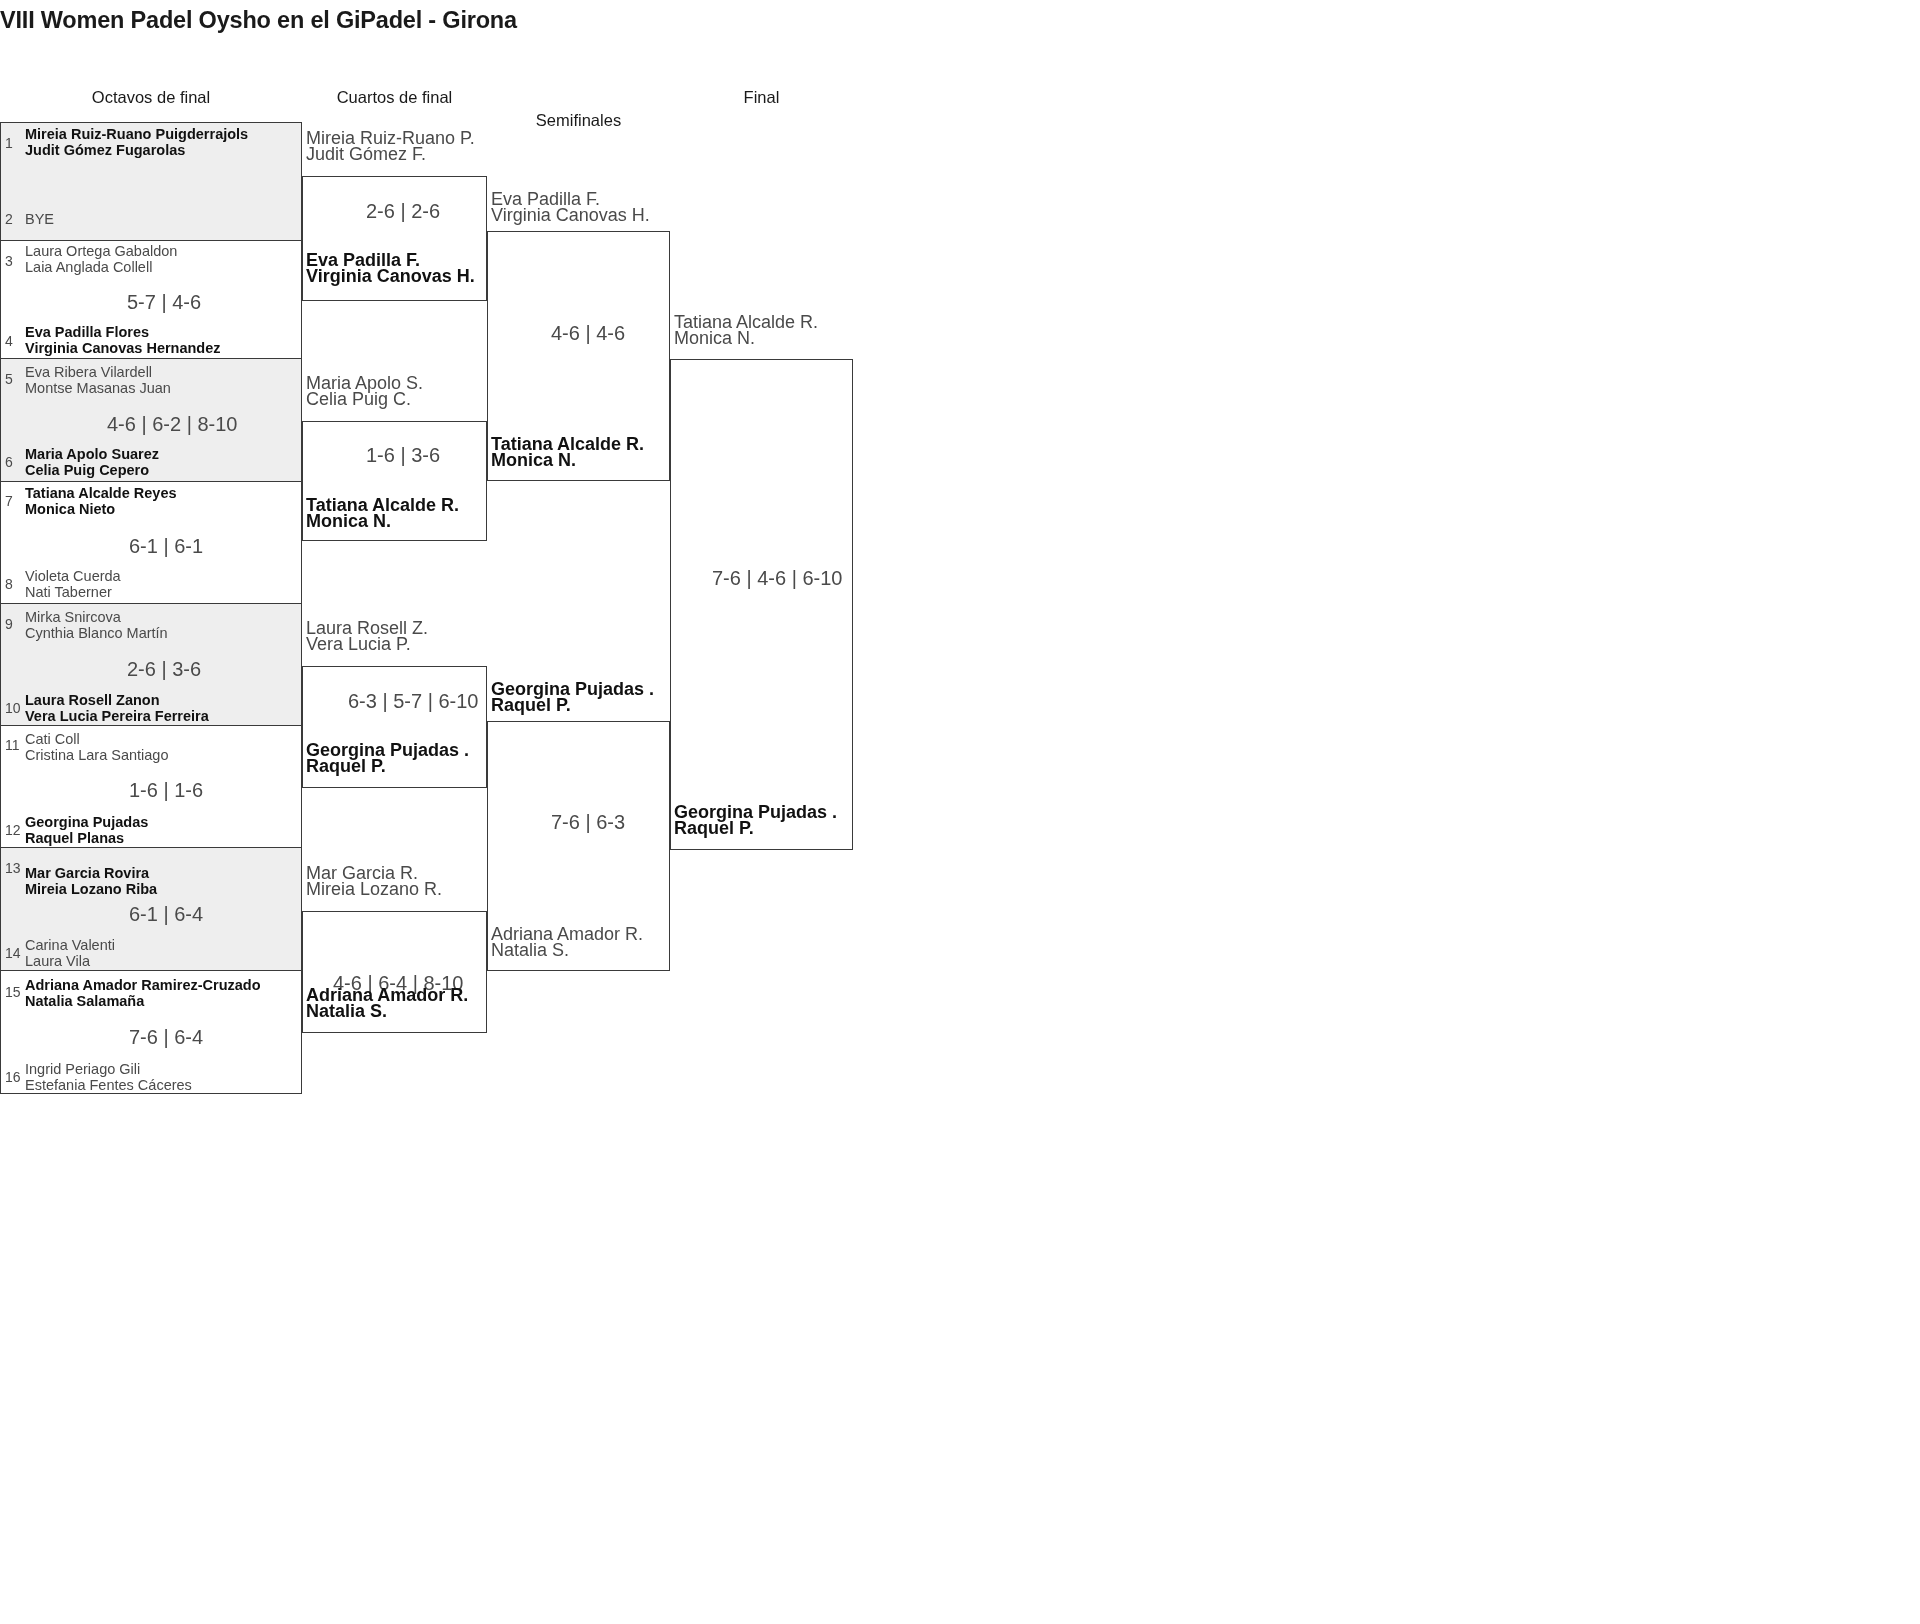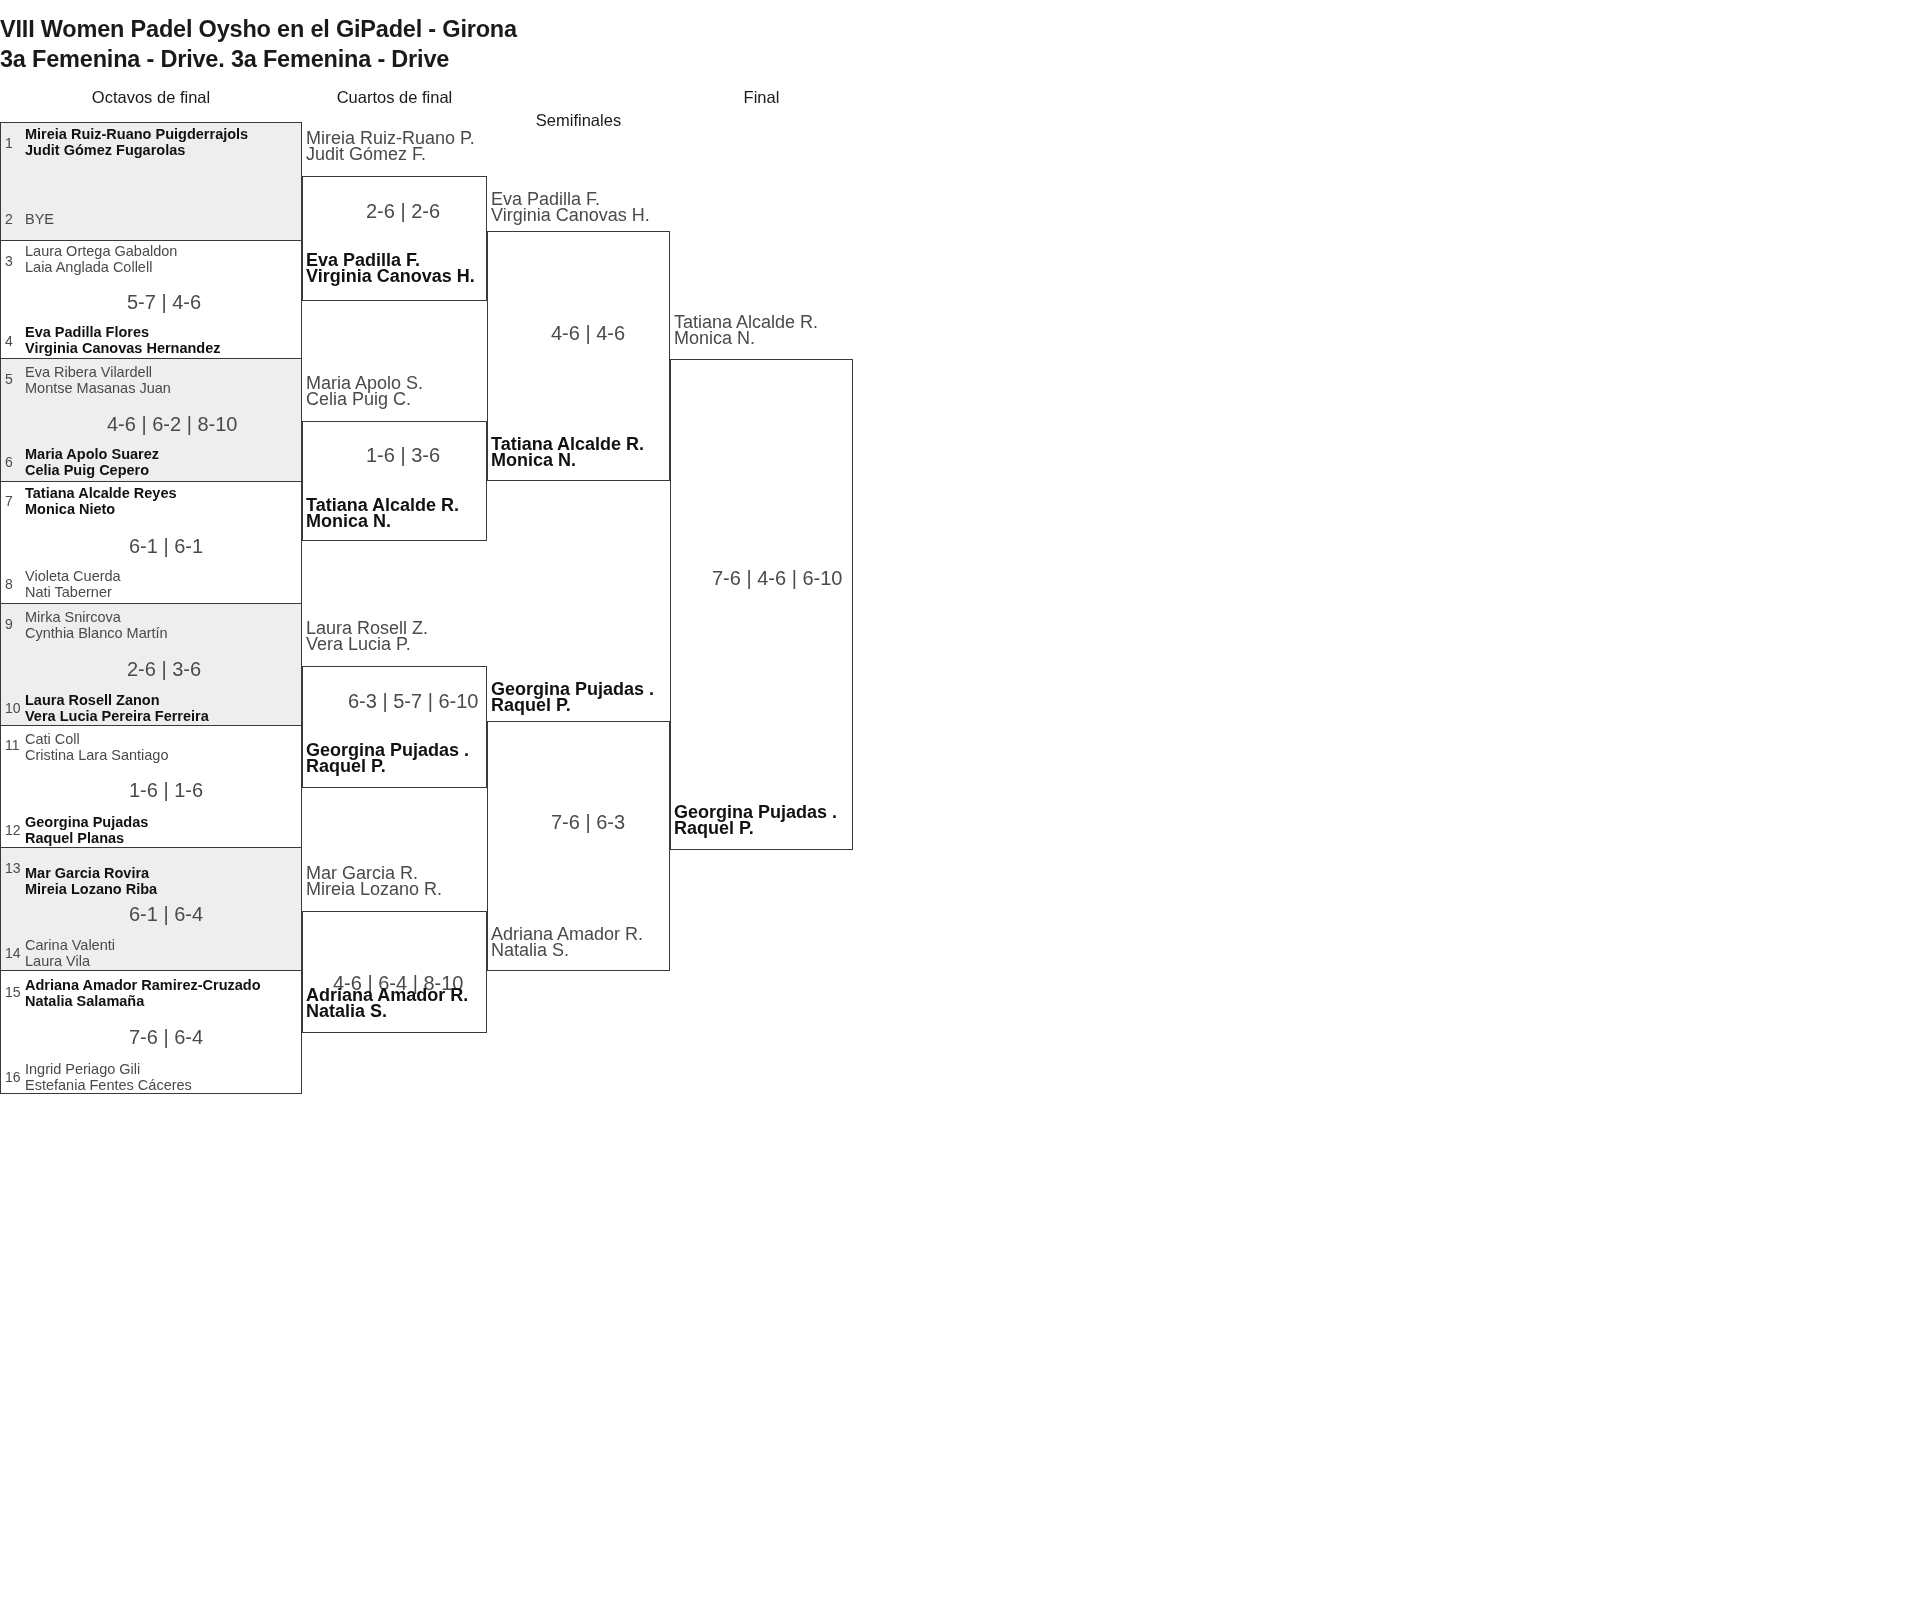--- a/index.html
+++ b/index.html
@@ -14,21 +14,21 @@
     position: relative;
     font-family: "Liberation Sans", sans-serif;
     color: #1a1a1a;
     overflow: hidden;
   }
 
   
   #title-block {
     position: absolute;
     left: 0px;
-    top: 14px;
+    top: 5px;
     width: 1200px;
   }
   .title-line {
     font-size: 23.5px;
     font-weight: 700;
     letter-spacing: -0.2px;
     line-height: 30px;
     color: #1a1a1a;
     white-space: nowrap;
   }
@@ -104,21 +104,20 @@
     white-space: nowrap;
   }
   .slot.win { color: #111111; font-weight: 700; }
   .slot .ln { display: block; }
 </style>
 </head>
 <body>
 
 <div id="title-block">
   <div class="title-line">VIII Women Padel Oysho en el GiPadel - Girona</div>
-  <div class="title-line">3a Femenina - Drive. 3a Femenina - Drive</div>
 </div>
 
 <div class="round-header" style="left:0px;top:88px;width:302px;">Octavos de final</div>
 <div class="round-header" style="left:302px;top:88px;width:185px;">Cuartos de final</div>
 <div class="round-header" style="left:487px;top:88px;width:183px;margin-top:23px;">Semifinales</div>
 <div class="round-header" style="left:670px;top:88px;width:183px;">Final</div>
 
 <div id="r16">
 
   <div class="r1-cell shaded" style="top:122px;height:118px;">

